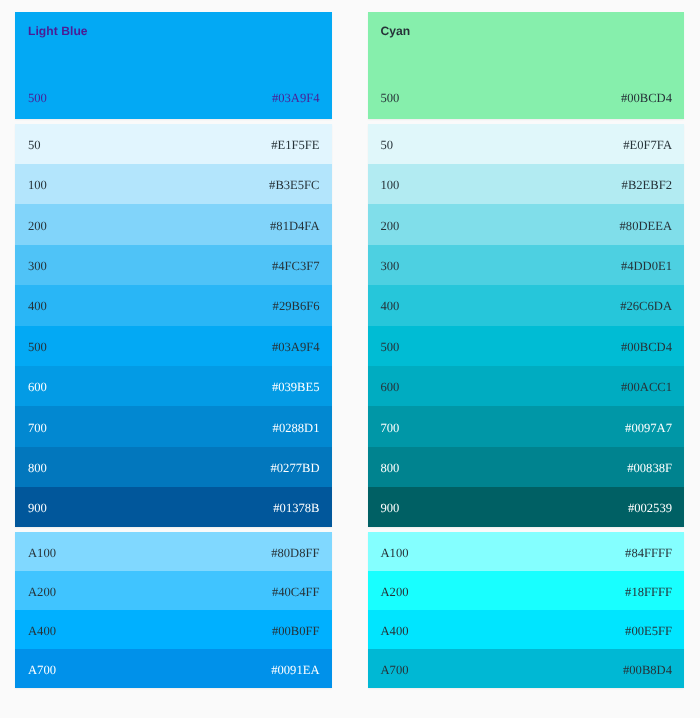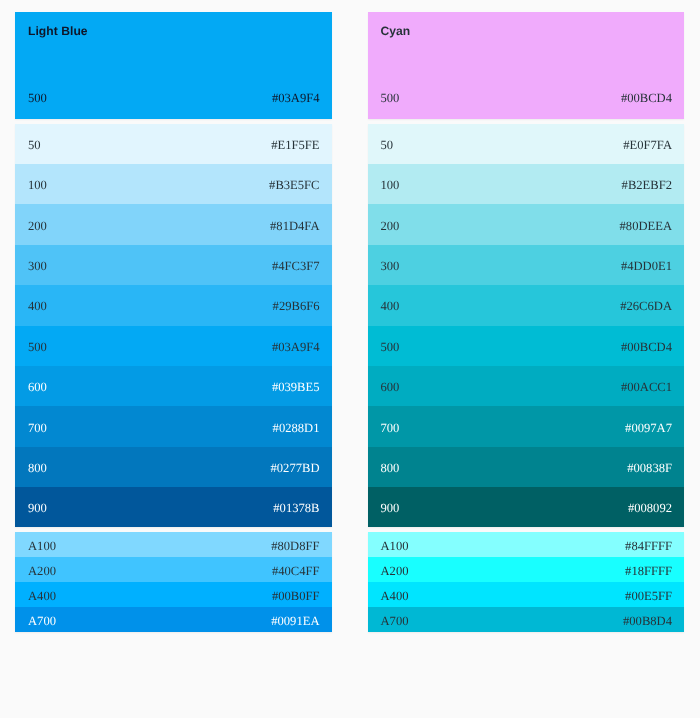--- a/index.html
+++ b/index.html
@@ -62,31 +62,31 @@
   .accents { margin-top: 5px; }
   .swatch-row {
     height: 40.39px;
     display: flex;
     align-items: center;
     justify-content: space-between;
     padding: 4px 12px 0 13px;
     box-sizing: border-box;
     font-size: 12.6px;
   }
-  .accents .swatch-row { height: 25px; }
+  .accents .swatch-row { height: 39px; }
   .swatch-name, .swatch-hex { white-space: nowrap; position: relative; top: -0.5px; font-family: Liberation Serif, serif; }
 </style>
 </head>
 <body>
 
 <div class="palette-grid">
 
   <div class="palette-column">
 
-    <div class="card card-header" style="background: rgb(3, 169, 244); color: #0f172a;">
+    <div class="card card-header" style="background: rgb(3, 169, 244); color: #4c1d95;">
       <div class="header-title">Light Blue</div>
       <div class="header-row">
         <span class="swatch-name">500</span>
         <span class="swatch-hex">#03A9F4</span>
       </div>
     </div>
 
     <div class="card shades">
         <div class="swatch-row" style="background: rgb(225, 245, 254); color: rgb(38, 50, 56);">
           <span class="swatch-name">50</span>
@@ -145,21 +145,21 @@
         </div>
         <div class="swatch-row" style="background: rgb(0, 145, 234); color: rgb(255, 255, 255);">
           <span class="swatch-name">A700</span>
           <span class="swatch-hex">#0091EA</span>
         </div>
       </div>
   </div>
 
   <div class="palette-column">
 
-    <div class="card card-header" style="background: #f0abfc; color: rgb(38, 50, 56);">
+    <div class="card card-header" style="background: #86efac; color: rgb(38, 50, 56);">
       <div class="header-title">Cyan</div>
       <div class="header-row">
         <span class="swatch-name">500</span>
         <span class="swatch-hex">#00BCD4</span>
       </div>
     </div>
 
     <div class="card shades">
         <div class="swatch-row" style="background: rgb(224, 247, 250); color: rgb(38, 50, 56);">
           <span class="swatch-name">50</span>
@@ -192,21 +192,21 @@
         <div class="swatch-row" style="background: rgb(0, 151, 167); color: rgb(255, 255, 255);">
           <span class="swatch-name">700</span>
           <span class="swatch-hex">#0097A7</span>
         </div>
         <div class="swatch-row" style="background: rgb(0, 131, 143); color: rgb(255, 255, 255);">
           <span class="swatch-name">800</span>
           <span class="swatch-hex">#00838F</span>
         </div>
         <div class="swatch-row" style="background: rgb(0, 96, 100); color: rgb(255, 255, 255);">
           <span class="swatch-name">900</span>
-          <span class="swatch-hex">#008092</span>
+          <span class="swatch-hex">#002539</span>
         </div>
       </div>
 
     <div class="card accents">
         <div class="swatch-row" style="background: rgb(132, 255, 255); color: rgb(38, 50, 56);">
           <span class="swatch-name">A100</span>
           <span class="swatch-hex">#84FFFF</span>
         </div>
         <div class="swatch-row" style="background: rgb(24, 255, 255); color: rgb(38, 50, 56);">
           <span class="swatch-name">A200</span>

